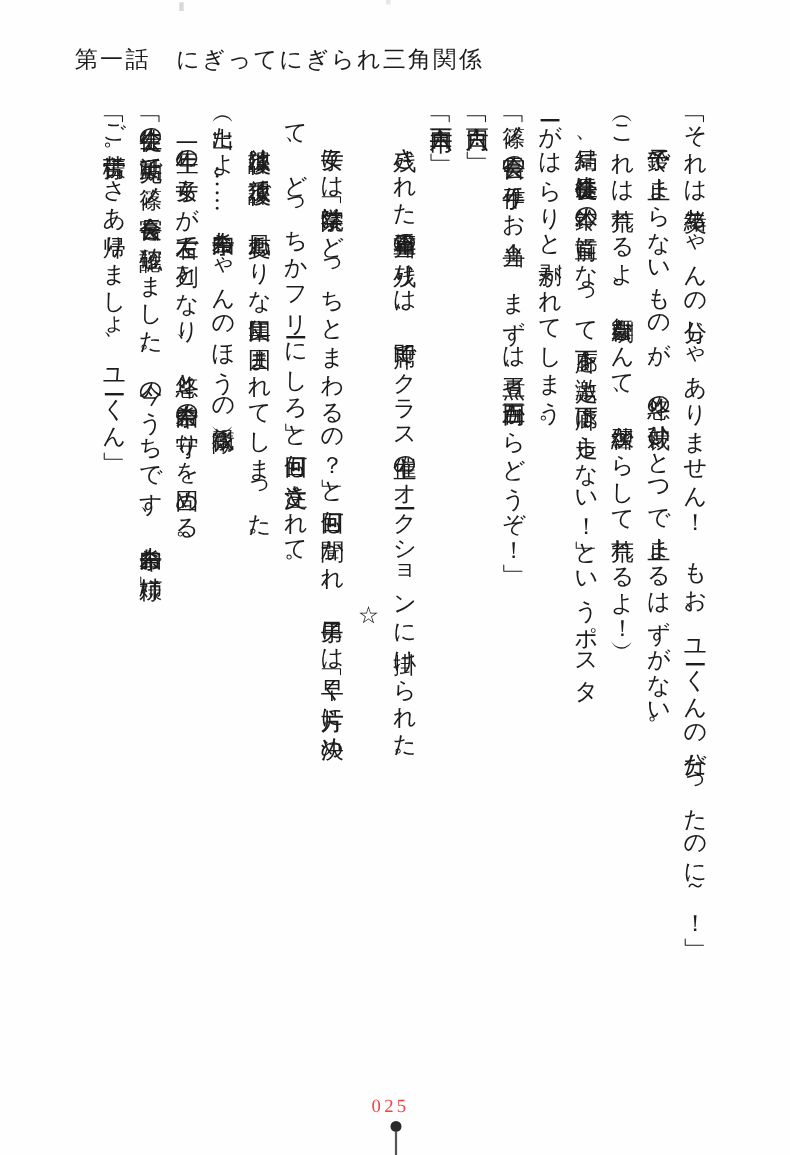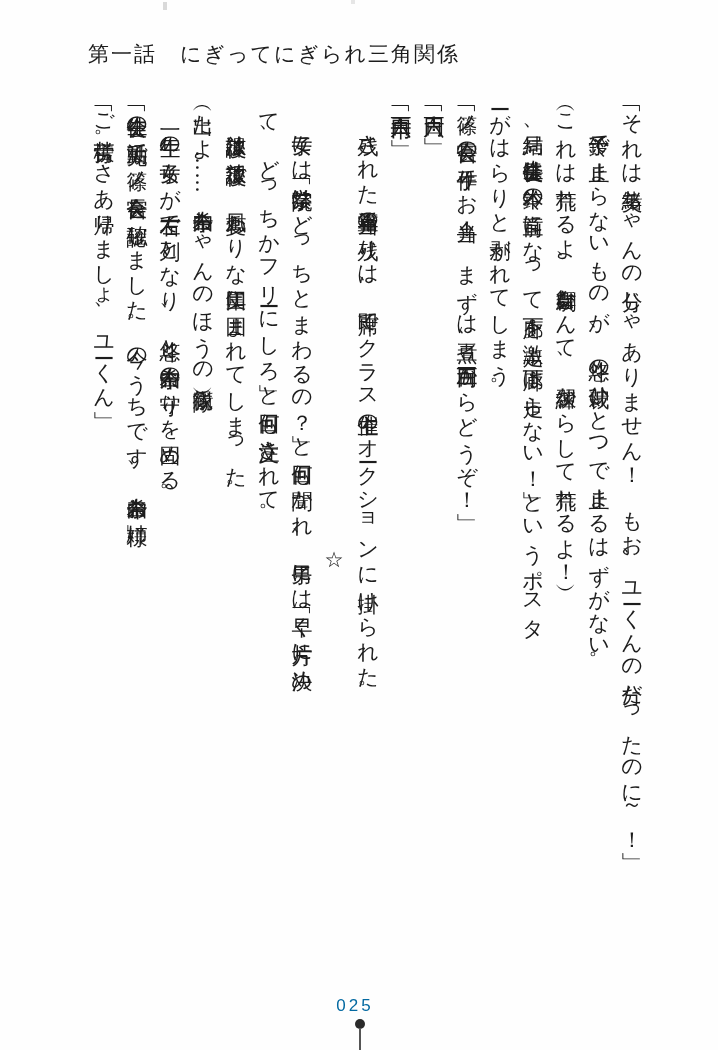--- a/index.html
+++ b/index.html
@@ -8,21 +8,21 @@
     width:718px;height:1050px;
     margin:0 auto;
     background:var(--paper,#fefefe);
     color:var(--ink,#1c1c1c);
     font-family:"DejaVu Serif","Liberation Serif",serif;
     overflow:hidden;
   }
   
   .chapter-header{
     position:absolute;
-    top:40px;left:88px;
+    top:40px;left:68px;
     font-size:21px;
     letter-spacing:2px;
     white-space:pre;
   }
   
   .body-text{
     position:absolute;
     top:98px;right:70px;
     height:896px;
     writing-mode:vertical-rl;
@@ -37,24 +37,24 @@
     white-space:pre;
   }
   .vline.indent{ text-indent:1em; }
   .vline.divider{ text-align:center; font-size:19px; }
   
   .page-number{
     position:absolute;
     left:0;right:8px;
     top:996px;
     text-align:center;
-    font-family:Liberation Sans, sans-serif;
+    font-family:Liberation Serif, serif;
     font-size:17px;
     letter-spacing:3px;
-    color:#0369a1;
+    color:#ef4444;
   }
   .binding-pin{
     position:absolute;
     left:355px;top:1019px;
     width:10px;height:10px;
     border-radius:50%;
     background:#2a2a2a;
   }
   .binding-pin::after{
     content:"";

